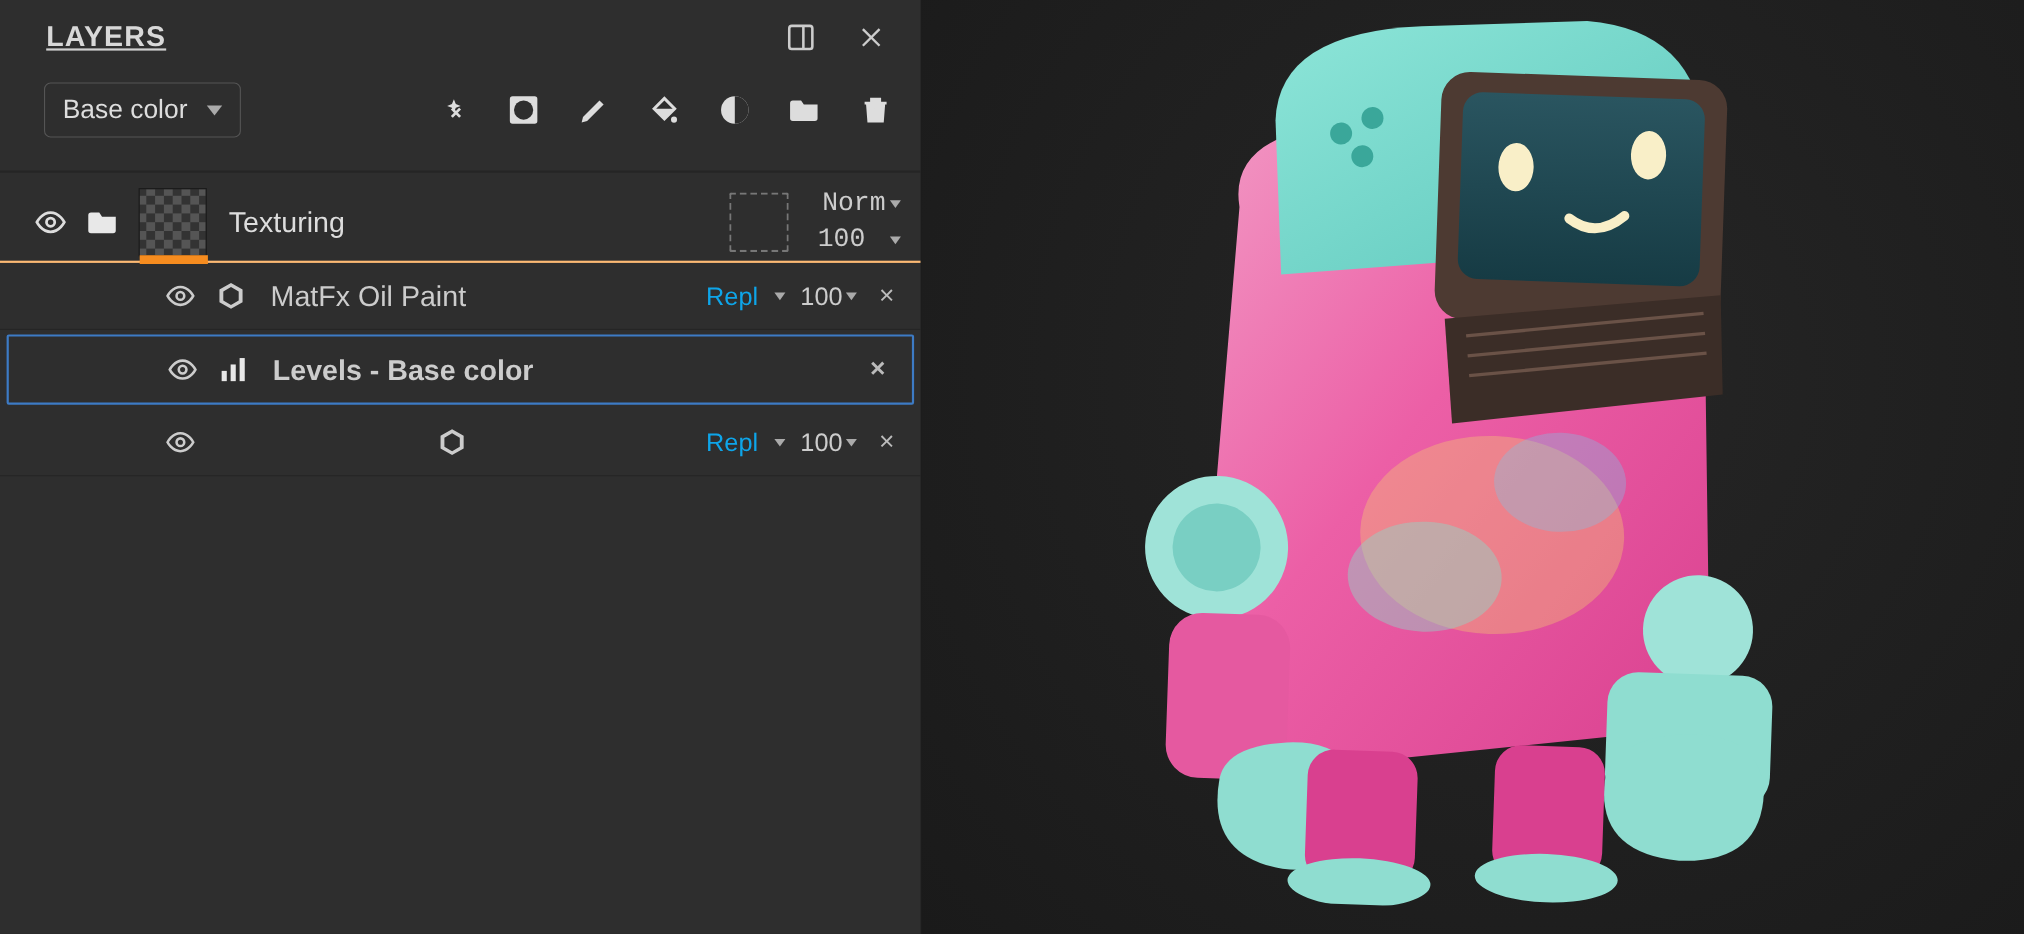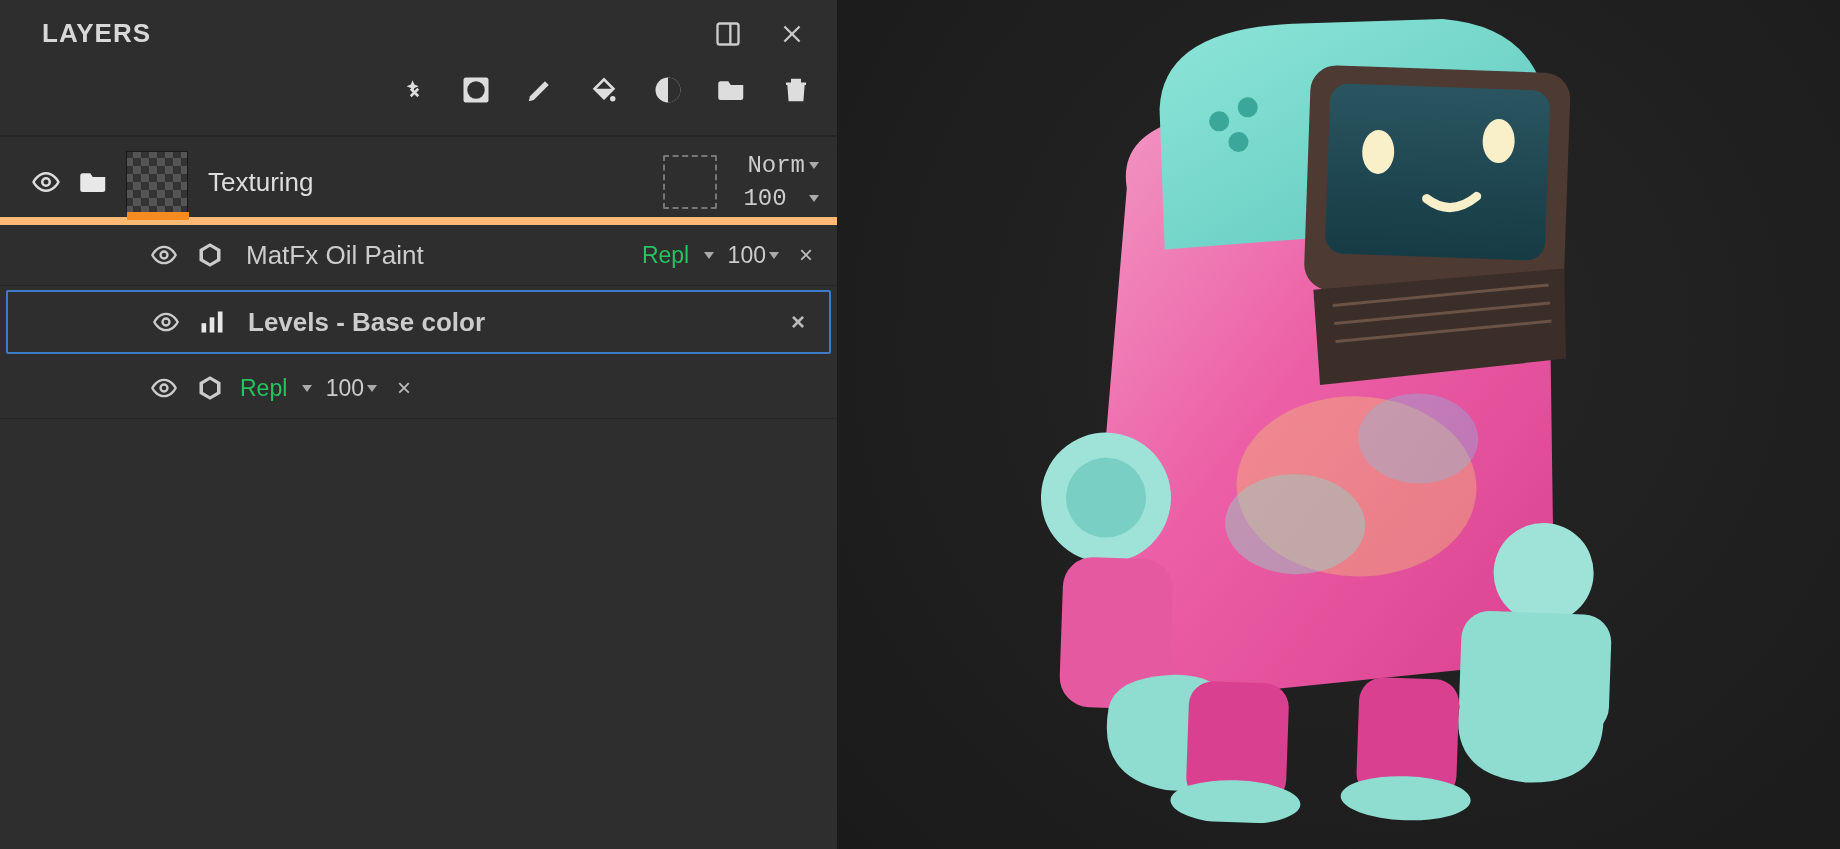--- a/index.html
+++ b/index.html
@@ -18,20 +18,21 @@
       background: #2e2e2e;
       display: flex;
       flex-direction: column;
       border-right: 1px solid #1a1a1a;
     }
     .panel-header {
       display: flex;
       align-items: center;
       justify-content: space-between;
       padding: 18px 30px 18px 42px;
+      text-decoration: underline;
     }
     .panel-title {
       font-size: 26px;
       font-weight: 700;
       letter-spacing: 1px;
       color: #d8d8d8;
     }
     .header-icons { display: flex; gap: 34px; }
     .icon-btn {
       width: 30px; height: 30px;
@@ -55,21 +56,21 @@
       gap: 18px;
     }
     .chev-down { width:0;height:0;border-left:7px solid transparent;border-right:7px solid transparent;border-top:9px solid #aaa; }
     .tool-icons { display: flex; gap: 34px; margin-left: auto; align-items: center; }
     .tool-icons svg { width: 34px; height: 34px; fill: #ddd; }
     .layers-list { flex: 1; overflow: auto; }
     .group-row {
       display: flex; align-items: center;
       padding: 14px 18px 4px 30px;
       gap: 14px;
-      border-bottom: 8px solid #fdba74;
+      border-bottom: 2px solid #fdba74;
     }
     .eye { width: 32px; height: 32px; display:flex;align-items:center;justify-content:center; }
     .folder-ic { width: 36px; height: 30px; fill:#e8e8e8; }
     .thumb {
       width: 62px; height: 62px;
       background:
         repeating-conic-gradient(#555 0% 25%, #333 0% 50%) 50% / 16px 16px;
       border: 1px solid #1a1a1a;
       position: relative;
     }
@@ -82,33 +83,34 @@
       border: 2px dashed #777; border-radius: 2px;
     }
     .blend-col { display:flex; flex-direction:column; align-items:flex-end; gap:6px; margin-left: 12px; }
     .blend { font-size:24px; color:#ccc; display:flex; align-items:center; gap:4px;font-family:Liberation Mono, monospace; }
     .small-chev { width:0;height:0;border-left:5px solid transparent;border-right:5px solid transparent;border-top:7px solid #aaa; }
     .sub-row {
       display:flex; align-items:center;
       padding: 14px 18px 14px 148px;
       gap: 16px;
       border-bottom: 1px solid #252525;
+      justify-content: space-between;
     }
     .sub-row.selected {
       border: 2px solid #3d7bc5;
       border-radius: 2px;
       margin: 4px 6px;
       padding-left: 142px;
       font-weight: bold;
     }
     .sfx-ic { width:28px;height:28px; }
     .bars-ic { width:28px;height:28px; }
     .sub-name { font-size: 26px; color: #ccc; flex:1; margin-left: 6px; }
     .sub-controls { display:flex; align-items:center; gap: 14px; }
-    .repl { font-size:23px; color:#22c55e; display:flex;align-items:center;gap:4px; }
+    .repl { font-size:23px; color:#0ea5e9; display:flex;align-items:center;gap:4px; }
     .opac { font-size:23px; color:#ccc; display:flex;align-items:center;gap:3px; }
     .close-x { font-size:24px; color:#bbb; cursor:pointer; padding:0 6px; }
     .viewport {
       flex:1; height:100%;
       background: radial-gradient(circle at 55% 40%, #262626, #1a1a1a);
       position: relative;
       display:flex; align-items:center; justify-content:center;
       overflow:hidden;
     }
     
@@ -130,20 +132,24 @@
       <div class="icon-btn">
         <svg width="26" height="26" viewBox="0 0 24 24" fill="none" stroke="#ccc" stroke-width="2">
             <line x1="5" y1="5" x2="19" y2="19"></line>
             <line x1="19" y1="5" x2="5" y2="19"></line>
           </svg>
       </div>
     </div>
   </div>
 
   <div class="toolbar">
+    <div class="dropdown">
+      <span>Base color</span>
+      <span class="chev-down"></span>
+    </div>
     <div class="tool-icons">
       <div class="icon-btn">
         <svg viewBox="0 0 24 24">
             <path d="M5 3l2 5 5 2-5 2-2 5-2-5-5-2 5-2z" transform="translate(9,2) scale(0.7)"></path>
             <path d="M14 2l6 6M20 2l-6 6" stroke="#ddd" stroke-width="2" fill="none" transform="translate(-3,9)"></path>
           </svg>
       </div>
       <div class="icon-btn">
         <svg viewBox="0 0 24 24">
             <rect x="2" y="2" width="20" height="20" rx="2" fill="#ddd"></rect>

